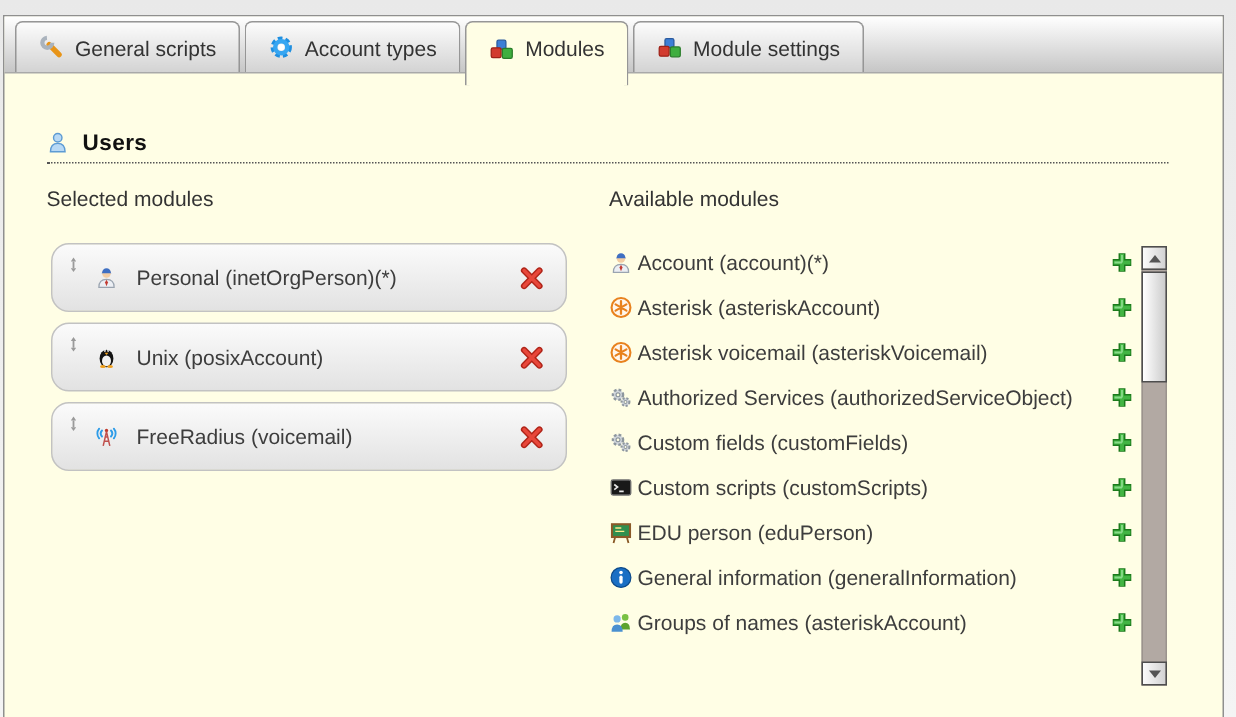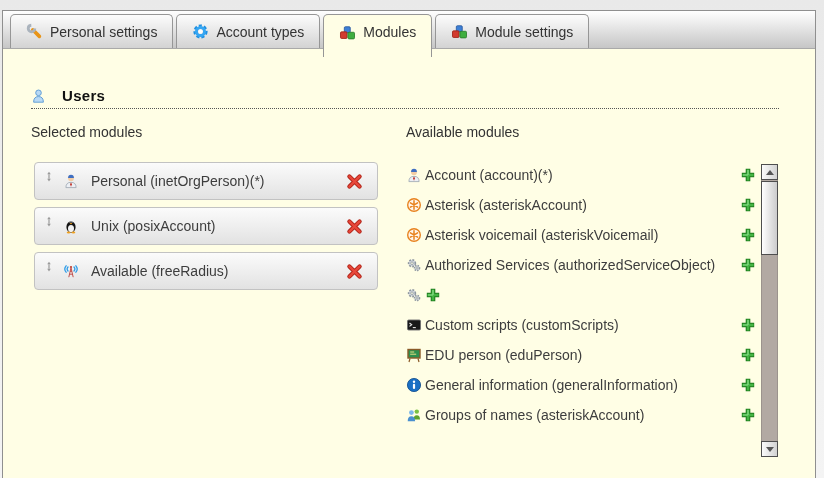--- a/index.html
+++ b/index.html
@@ -33,35 +33,35 @@
   }
   .tab.active {
     background:#fffee5; height:43px; margin-bottom:-9px;
     padding-bottom:8px; z-index:3;align-items:center;
   }
   .icon svg { width:100%; height:100%; display:block; }
   .tab-icon { width:17px; height:17px; flex:0 0 auto; }
   
   .section-header {
     position:absolute; left:28px; top:76px; right:36px;
-    display:flex; align-items:center; gap:16px;
+    display:flex; align-items:flex-start; gap:9px;
     padding-bottom:4px;
     border-bottom:1px dotted #555;
   }
   .users-icon { width:15px; height:16px; }
   .section-title { font-size:15px; font-weight:bold; color:#111; letter-spacing:.3px; }
   
   .col-label { position:absolute; font-size:14px; color:#333; }
   .selected-label  { left:28px;  top:113px; }
   .available-label { left:403px; top:113px; }
   
   .selected-list { position:absolute; left:31px; top:151px; width:344px; }
   .sel-item {
-    height:38px; margin-bottom:7px;
-    border:1px solid #c2c2c2; border-radius:4px;
+    height:46px; margin-bottom:7px;
+    border:1px solid #c2c2c2; border-radius:12px;
     background:linear-gradient(#fbfbfb,#e2e2e2);
     display:flex; align-items:center; gap:8px;
     padding:0 14px 0 8px; cursor:move;
   }
   .drag { width:12px; height:13px; align-self:flex-start; margin-top:7px; flex:0 0 auto; }
   .mod-icon { width:16px; height:16px; flex:0 0 auto; }
   .mod-text { font-size:14px; color:#3d3d3d; margin-left:4px; white-space:nowrap; overflow:hidden; }
   .del { width:17px; height:17px; margin-left:auto; flex:0 0 auto; cursor:pointer; }
   
   .available-list { position:absolute; left:403px; top:149px; width:350px; }
@@ -95,21 +95,21 @@
 <div class="frame">
 
   <div class="tabbar" id="tabbar">
       <div class="tab">
         <span class="icon tab-icon">
           <svg viewBox="0 0 16 16">
             <path d="M6.4 6.4 L12.6 12.6" stroke="#e89417" stroke-width="3.4" stroke-linecap="round"></path>
             <circle cx="5.2" cy="5.2" r="3.1" fill="none" stroke="#aab3bd" stroke-width="2.7" stroke-dasharray="14 5.5"></circle>
           </svg>
         </span>
-        <span class="tab-label">Personal settings</span>
+        <span class="tab-label">General scripts</span>
       </div>
       <div class="tab">
         <span class="icon tab-icon">
           <svg viewBox="0 0 16 16">
             <circle cx="8" cy="8" r="5" fill="none" stroke="#1f8fe0" stroke-width="3.4" stroke-dasharray="2.6 1.7"></circle>
             <circle cx="8" cy="8" r="3.8" fill="none" stroke="#36a6f2" stroke-width="2.8"></circle>
             <circle cx="8" cy="8" r="2" fill="#fff"></circle>
           </svg>
         </span>
         <span class="tab-label">Account types</span>
@@ -208,21 +208,21 @@
             <path d="M8 5 V11" stroke="#9a9a9a" stroke-width="1.6"></path>
           </svg>
         </span>
         <span class="icon mod-icon">
           <svg viewBox="0 0 16 16">
             <path d="M3.1 2.8 a5 5 0 0 0 0 6.4 M5 4 a3 3 0 0 0 0 4 M12.9 2.8 a5 5 0 0 1 0 6.4 M11 4 a3 3 0 0 1 0 4" fill="none" stroke="#2e9ce8" stroke-width="1.3" stroke-linecap="round"></path>
             <circle cx="8" cy="4" r="1.1" fill="#c0392b"></circle>
             <path d="M8 4.8 L5.8 14.2 M8 4.8 L10.2 14.2 M6.5 11.2 h3 M7.1 8.4 h1.8" stroke="#c0504d" stroke-width="1" fill="none"></path>
           </svg>
         </span>
-        <span class="mod-text">Available (freeRadius)</span>
+        <span class="mod-text">FreeRadius (voicemail)</span>
         <span class="icon del">
           <svg viewBox="0 0 16 16">
             <path d="M3.2 3.2 L12.8 12.8 M12.8 3.2 L3.2 12.8" stroke="#b02418" stroke-width="4" stroke-linecap="round"></path>
             <path d="M3.2 3.2 L12.8 12.8 M12.8 3.2 L3.2 12.8" stroke="#e8473a" stroke-width="2.2" stroke-linecap="round"></path>
           </svg>
         </span>
       </div>
     </div>
   <div class="available-list" id="available-list">
       <div class="avail-row">
@@ -295,20 +295,21 @@
       </div>
       <div class="avail-row">
         <span class="icon mod-icon">
           <svg viewBox="0 0 16 16">
             <circle cx="6" cy="6.2" r="3.4" fill="#d3d8de" stroke="#8e979e" stroke-width="1.6" stroke-dasharray="1.8 1.4"></circle>
             <circle cx="6" cy="6.2" r="1.3" fill="#fffee5" stroke="#8e979e" stroke-width="0.8"></circle>
             <circle cx="11" cy="11" r="2.6" fill="#d3d8de" stroke="#8e979e" stroke-width="1.4" stroke-dasharray="1.4 1.1"></circle>
             <circle cx="11" cy="11" r="1" fill="#fffee5" stroke="#8e979e" stroke-width="0.7"></circle>
           </svg>
         </span>
+        <span class="mod-text">Custom fields (customFields)</span>
         <span class="icon add">
           <svg viewBox="0 0 16 16">
             <path d="M8 1.8 V14.2 M1.8 8 H14.2" stroke="#1c7a1c" stroke-width="4.6"></path>
             <path d="M8 2.4 V13.6 M2.4 8 H13.6" stroke="#43b543" stroke-width="2.6"></path>
             <path d="M8 3 V8 M3 8 H8" stroke="#8adc8a" stroke-width="1.2"></path>
           </svg>
         </span>
       </div>
       <div class="avail-row">
         <span class="icon mod-icon">

